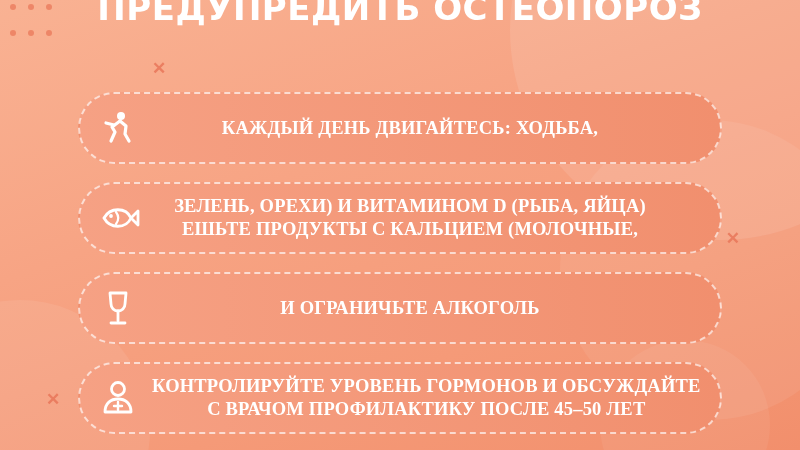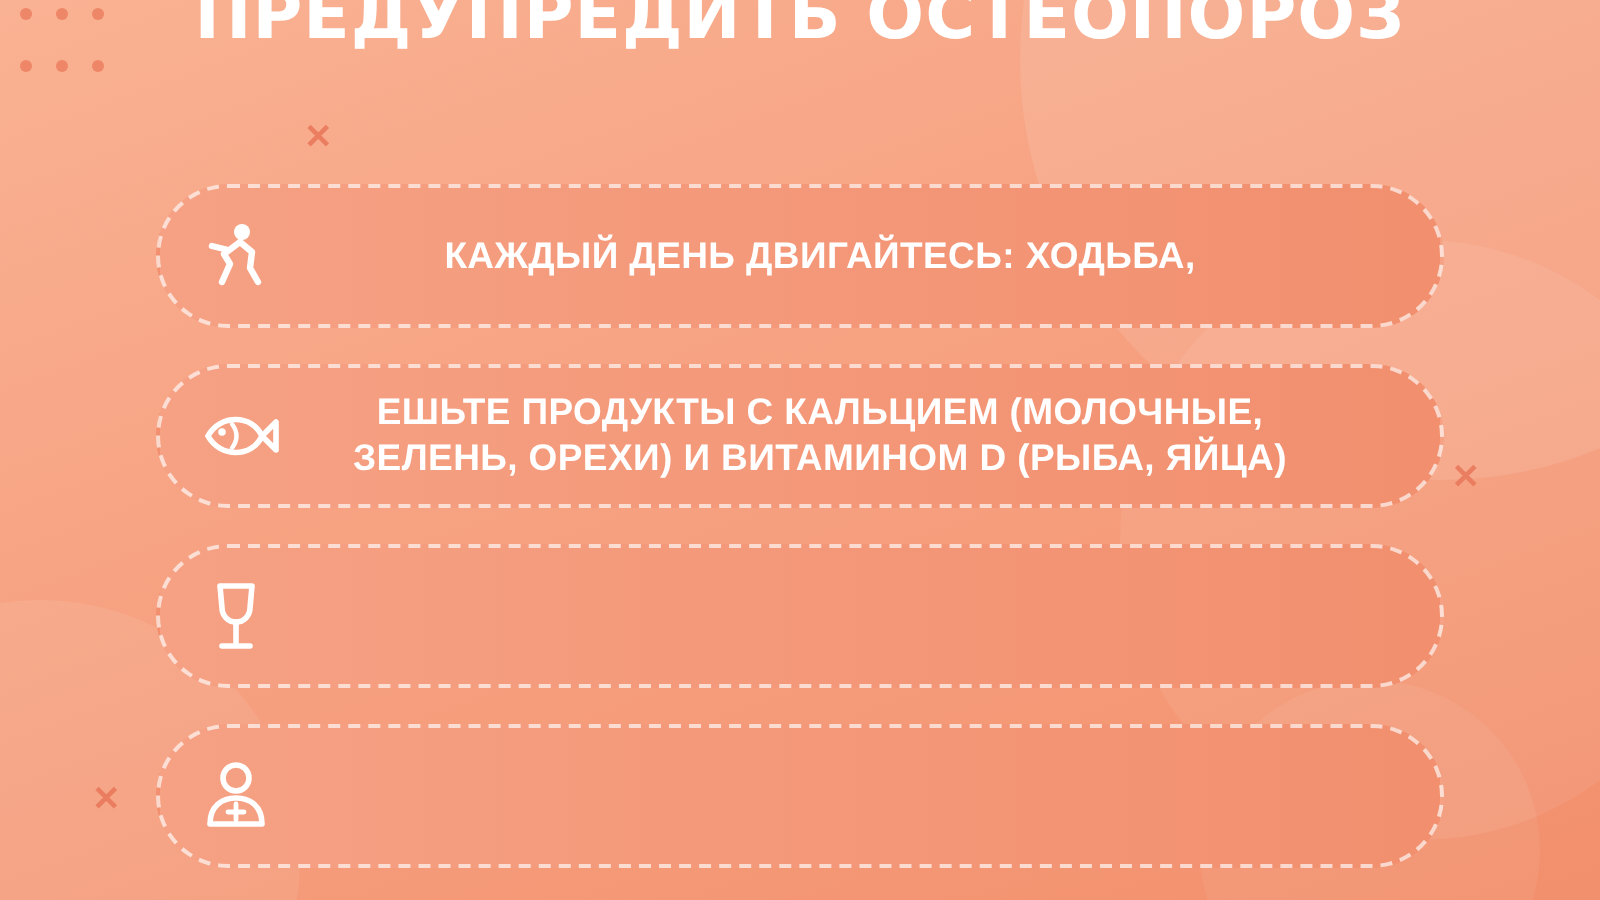--- a/index.html
+++ b/index.html
@@ -126,21 +126,21 @@
   .icon-wrap svg { display: block; }
   .item-text {
     flex: 1 1 auto;
     text-align: center;
     color: #ffffff;
     font-size: 18.5px;
     line-height: 1.22;
     font-weight: 700;
     text-transform: uppercase;
     letter-spacing: .2px;
-    font-family: Liberation Sans, sans-serif;
+    font-family: Liberation Serif, serif;
     padding-right: 34px;
   }
   .item-text .ln { display: block; white-space: nowrap; }
 </style>
 </head>
 <body>
 
 <div id="poster">
 
   <div class="blob blob-1"></div>
@@ -184,41 +184,46 @@
     <div class="item">
       <div class="icon-wrap">
         <svg width="44" height="40" viewBox="0 0 44 40" fill="none">
           <path d="M8 20 C14 9, 30 9, 35 20 C30 31, 14 31, 8 20 Z" stroke="#ffffff" stroke-width="2.8" fill="none"></path>
           <path d="M35 20 L42 13 L42 27 Z" stroke="#ffffff" stroke-width="2.8" stroke-linejoin="round" fill="none"></path>
           <circle cx="15" cy="18" r="1.9" fill="#ffffff"></circle>
           <path d="M20 14 C23 18, 23 22, 20 26" stroke="#ffffff" stroke-width="2.2" fill="none" stroke-linecap="round"></path>
         </svg>
       </div>
       <div class="item-text">
+        <span class="ln">ЗЕЛЕНЬ, ОРЕХИ) И ВИТАМИНОМ D (РЫБА, ЯЙЦА)</span>
         <span class="ln">ЕШЬТЕ ПРОДУКТЫ С КАЛЬЦИЕМ (МОЛОЧНЫЕ,</span>
-        <span class="ln">ЗЕЛЕНЬ, ОРЕХИ) И ВИТАМИНОМ D (РЫБА, ЯЙЦА)</span>
       </div>
     </div>
 
     <div class="item">
       <div class="icon-wrap">
         <svg width="36" height="42" viewBox="0 0 36 42" fill="none">
           <path d="M10 6 L26 6 L25 17 A7 7 0 0 1 11 17 Z" stroke="#ffffff" stroke-width="2.8" stroke-linejoin="round" fill="none"></path>
           <path d="M18 24 L18 34" stroke="#ffffff" stroke-width="2.8" stroke-linecap="round"></path>
           <path d="M11 36 L25 36" stroke="#ffffff" stroke-width="2.8" stroke-linecap="round"></path>
         </svg>
       </div>
       <div class="item-text">
+        <span class="ln">И ОГРАНИЧЬТЕ АЛКОГОЛЬ</span>
       </div>
     </div>
 
     <div class="item">
       <div class="icon-wrap">
         <svg width="42" height="42" viewBox="0 0 42 42" fill="none">
           <circle cx="21" cy="12" r="6.5" stroke="#ffffff" stroke-width="2.8" fill="none"></circle>
           <path d="M8 35 C8 26, 14 22, 21 22 C28 22, 34 26, 34 35 Z" stroke="#ffffff" stroke-width="2.8" stroke-linejoin="round" fill="none"></path>
           <path d="M21 25 L21 33 M17 29 L25 29" stroke="#ffffff" stroke-width="2.4" stroke-linecap="round"></path>
         </svg>
       </div>
+      <div class="item-text">
+        <span class="ln">КОНТРОЛИРУЙТЕ УРОВЕНЬ ГОРМОНОВ И ОБСУЖДАЙТЕ</span>
+        <span class="ln">С ВРАЧОМ ПРОФИЛАКТИКУ ПОСЛЕ 45–50 ЛЕТ</span>
+      </div>
     </div>
 
   </div>
 </div>
 
 </body></html>

